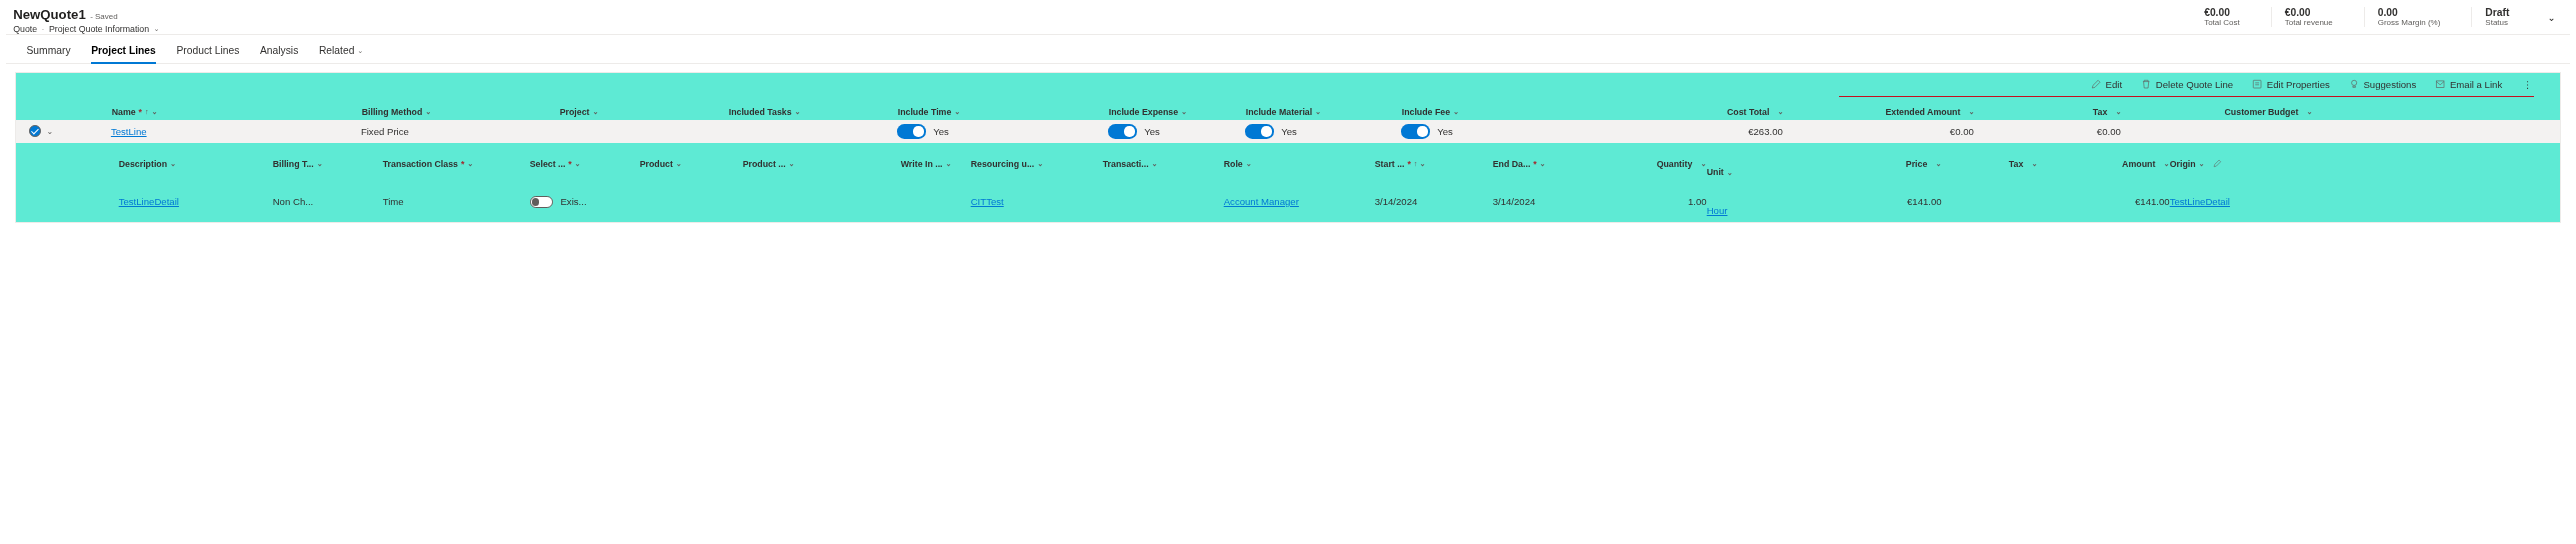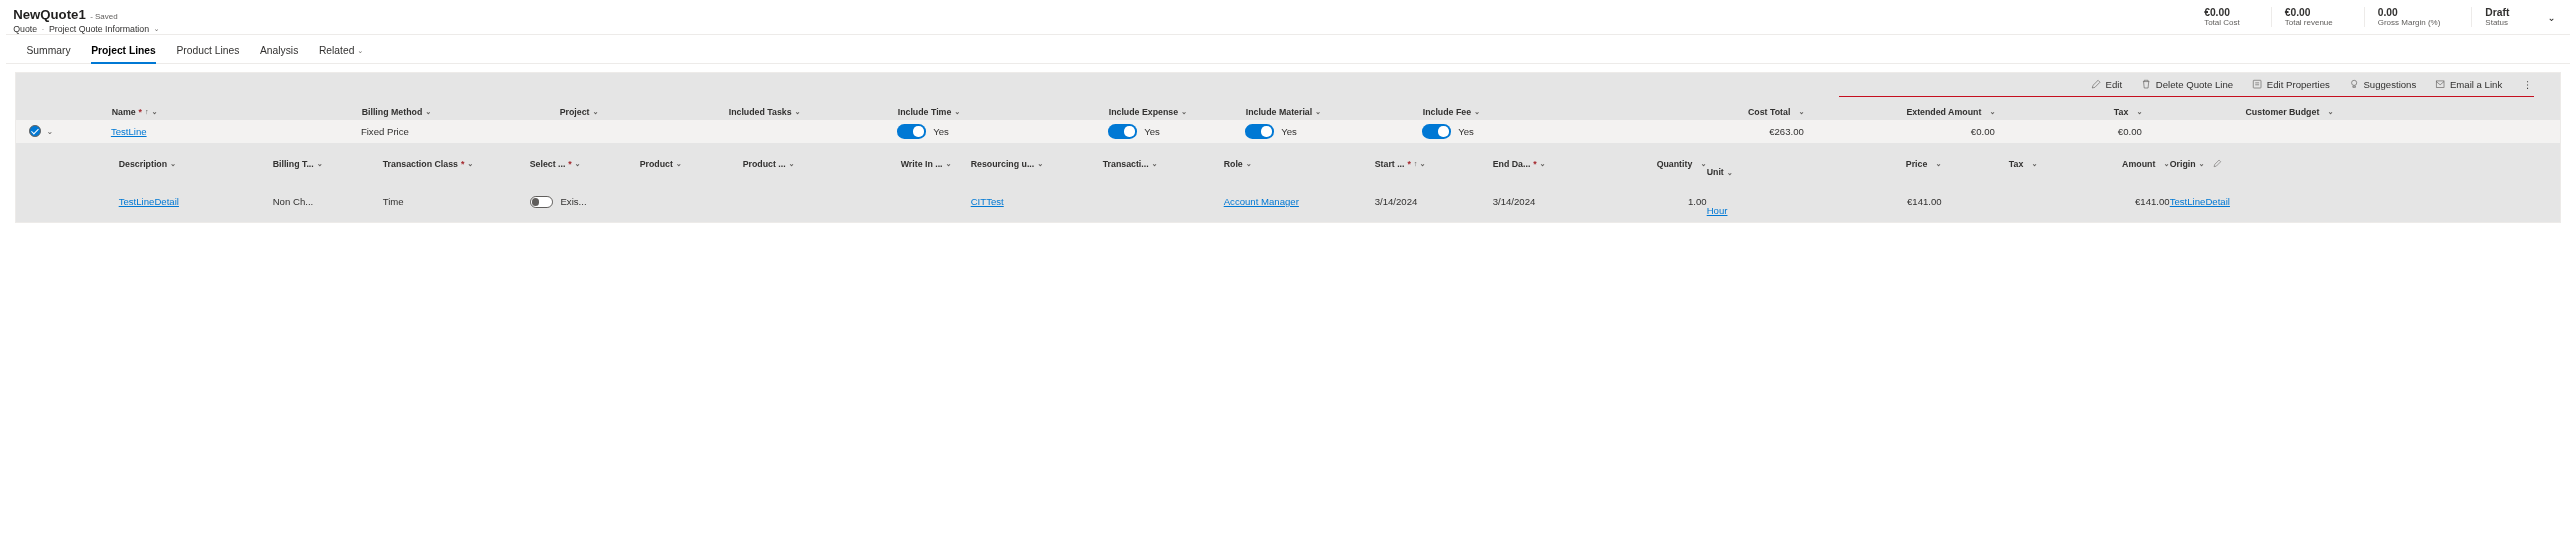--- a/index.html
+++ b/index.html
@@ -28,33 +28,33 @@
   .metric-lbl { font-size:8px; color:#605e5c; }
   .status-chev { padding:4.4px 7.3px; cursor:pointer; }
 
   
   .tabs { display:flex; gap:20.6px; padding:5.9px 20.6px 0 20.6px; border-bottom:0.7px solid #edebe9; }
   .tab { padding:4.4px 0 7.3px 0; font-size:10.3px; color:#323130; cursor:pointer; position:relative; display:flex; align-items:center; gap:2.9px; }
   .tab.active { font-weight:600; color:#000; }
   .tab.active::after { content:""; position:absolute; left:0; right:0; bottom:-0.7px; height:2.2px; background:#0078d4; }
 
   
-  .card { margin:7.3px 8.8px 0 8.8px; border:0.7px solid #edebe9; background:#e5e5e5; }
+  .card { margin:7.3px 8.8px 0 8.8px; border:0.7px solid #edebe9; background:#5eead4; }
   .toolbar { display:flex; justify-content:flex-end; gap:19px; padding:5.9px 26.5px 5.9px 14.7px; font-size:9.6px; color:#323130; }
   .toolbar .tool { display:flex; align-items:center; gap:4.4px; cursor:pointer; }
   .toolbar svg { width:10.3px; height:10.3px; stroke:#605e5c; fill:none; }
   .tools-underline { height:0; border-bottom:1.5px solid #c50f1f; margin:0 26.5px 7.3px auto; width:695px; }
   .tool-more { cursor:pointer; padding:0 1.5px; }
 
   
   .outer-head { display:flex; align-items:center; padding:2.9px 26.5px 2.9px 96px; font-size:8.8px; font-weight:600; color:#323130; gap:0; }
   .outer-head .col { display:flex; align-items:center; gap:2.9px; }
   .col-name{width:250px;} .col-bill{width:198px;} .col-proj{width:169px;}
   .col-incl{width:169px;} .col-time{width:191px;} .col-exp{width:157px;padding-left:20px;}
-  .col-mat{width:177px;} .col-fee{width:191px;} .col-cost{width:191px;text-align:right;justify-content:flex-end;}
+  .col-mat{width:156px;} .col-fee{width:191px;} .col-cost{width:191px;text-align:right;justify-content:flex-end;}
   .col-ext{width:191px;text-align:right;justify-content:flex-end;} .col-tax{width:147px;text-align:right;justify-content:flex-end;}
   .col-bud{width:191px;text-align:right;justify-content:flex-end;}
 
   .req-star{color:#a4262c;font-size:8.8px;}
   .chev-d{font-size:7.3px;color:#605e5c;}
 
   .outer-row { display:flex; align-items:center; background:#f3f2f1; padding:4.4px 26.5px 4.4px 13.2px; gap:0; }
   .row-icons{width:82px;display:flex;align-items:center;gap:5.9px;}
   .row-name{width:250px;}
   .link{color:#0078d4;text-decoration:underline;cursor:pointer;}

